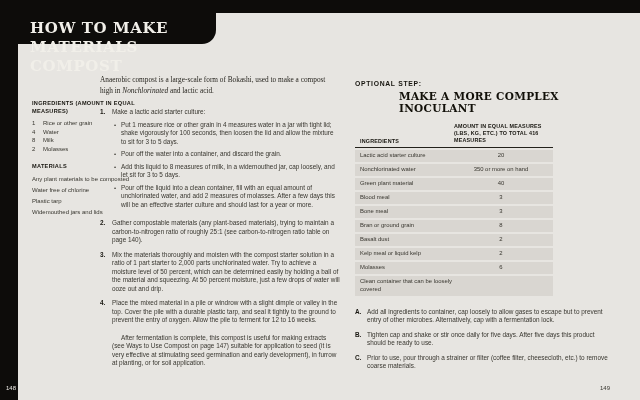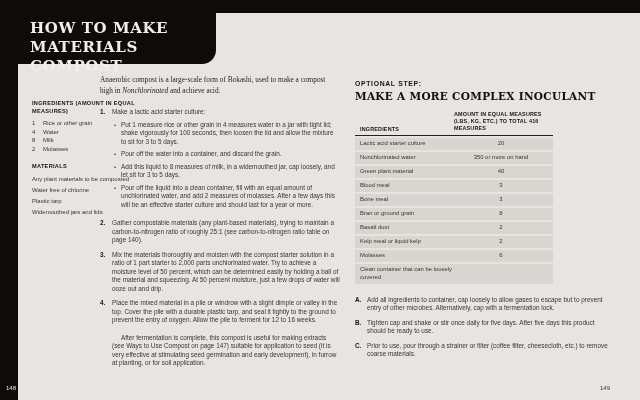--- a/index.html
+++ b/index.html
@@ -4,21 +4,21 @@
 <style>
   * { margin:0; padding:0; box-sizing:border-box; }
   html,body { background:#b9b7b3; }
   .spread {
     position:relative; width:640px; height:400px; overflow:hidden;
     background:#e7e5e1; font-family:"Liberation Sans", sans-serif; color:#38362f;
   }
   .top-band { position:absolute; top:0; left:0; width:640px; height:13px; background:#0d0c0a; }
   .left-strip { position:absolute; top:0; left:0; width:18px; height:400px; background:#0d0c0a; }
   .title-box {
-    position:absolute; top:0; left:0; width:216px; height:64px;
+    position:absolute; top:0; left:0; width:216px; height:44px;
     background:#0d0c0a; border-bottom-right-radius:14px;
     padding:19px 0 16px 30px; color:#f1efe9;
   }
   .title-box .tline {
     font-family:"DejaVu Serif", serif; font-weight:bold;
     font-size:15px; line-height:19px; letter-spacing:0.6px;
   }
 
   
   .sidebar { position:absolute; left:32px; top:100px; width:112px; }
@@ -44,21 +44,21 @@
   .bullet { display:flex; margin-bottom:4px; }
   .bullet .bm { flex:none; width:9px; padding-left:2px; }
   .bullet .bm::before { content:"•"; font-size:6px; }
   .closing { font-size:6.4px; line-height:8.5px; margin-top:9px; text-indent:9px; padding-left:12px; }
 
   
   .right-col { position:absolute; left:355px; top:80px; width:260px; }
   .kicker { font-size:6.8px; font-weight:bold; letter-spacing:0.7px; color:#17150f; }
   .opt-heading {
     font-family:"DejaVu Serif", serif; font-weight:bold; font-size:10.5px;
-    letter-spacing:0.3px; color:#121009; margin-top:3px;
+    letter-spacing:0.3px; color:#121009; margin-top:3px;margin-left:44px;
   }
   .ctable { width:198px; margin-top:9px; }
   .thead { display:flex; align-items:flex-end; border-bottom:1.5px solid #23211b; padding:0 5px 3px 5px; }
   .th1 { flex:1; font-size:5.4px; font-weight:bold; letter-spacing:0.2px; color:#17150f; }
   .th2 { flex:none; width:94px; font-size:5.4px; font-weight:bold; letter-spacing:0.2px; line-height:7px; color:#17150f; }
   .trow { display:flex; background:#d9d6d1; margin-top:1.5px; padding:2.5px 5px; }
   .trow .td1 { flex:1; font-size:5.9px; line-height:7.5px; }
   .trow .td2 { flex:none; width:94px; font-size:5.9px; line-height:7.5px; text-align:center; }
   .notes { margin-top:12px; }
   .note { display:flex; margin-bottom:6px; }
@@ -100,21 +100,21 @@
       <span>Molasses</span>
     </div>
     <div class="sb-h mt">MATERIALS</div>
     <div class="sb-item">Any plant materials to be composted</div>
     <div class="sb-item">Water free of chlorine</div>
     <div class="sb-item">Plastic tarp</div>
     <div class="sb-item">Widemouthed jars and lids</div>
   </aside>
 
   <main class="main-col">
-    <p class="intro"><span>Anaerobic compost is a large-scale form of Bokashi, used to make a compost high in </span><i>Nonchlorinated</i><span> and achieve acid.</span></p>
+    <p class="intro"><span>Anaerobic compost is a large-scale form of Bokashi, used to make a compost high in </span><i>Nonchlorinated</i><span> and lactic acid.</span></p>
 
     <div class="step">
       <span class="step-num">1.</span>
       <div class="step-body">
         <p>Make a lactic acid starter culture:</p>
         <div class="bullets">
           <div class="bullet">
               <span class="bm"></span>
               <p>Put 1 measure rice or other grain in 4 measures water in a jar with tight lid; shake vigorously for 100 seconds, then loosen the lid and allow the mixture to sit for 3 to 5 days.</p>
             </div>

